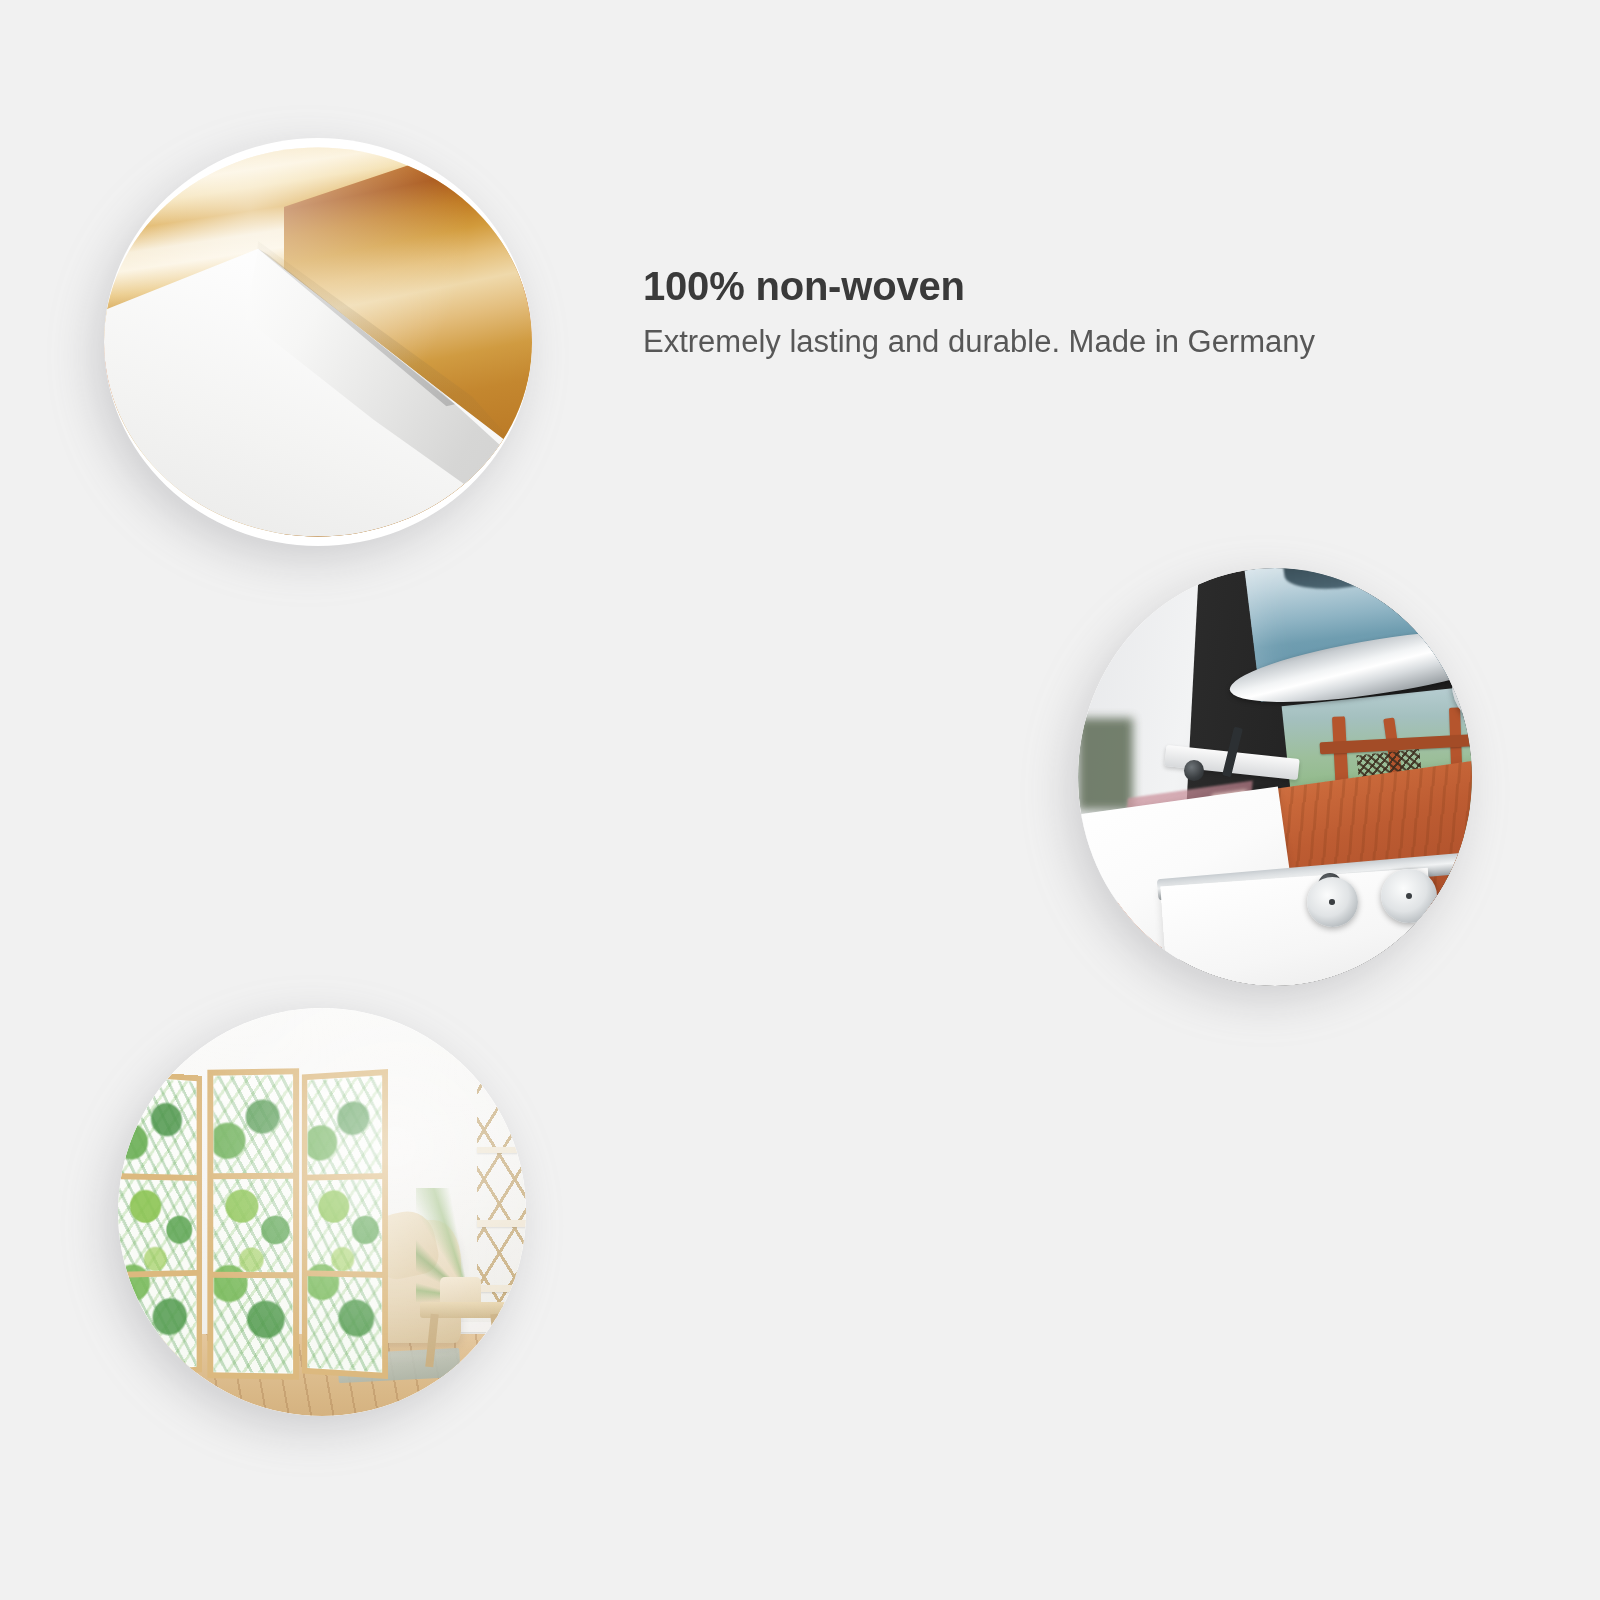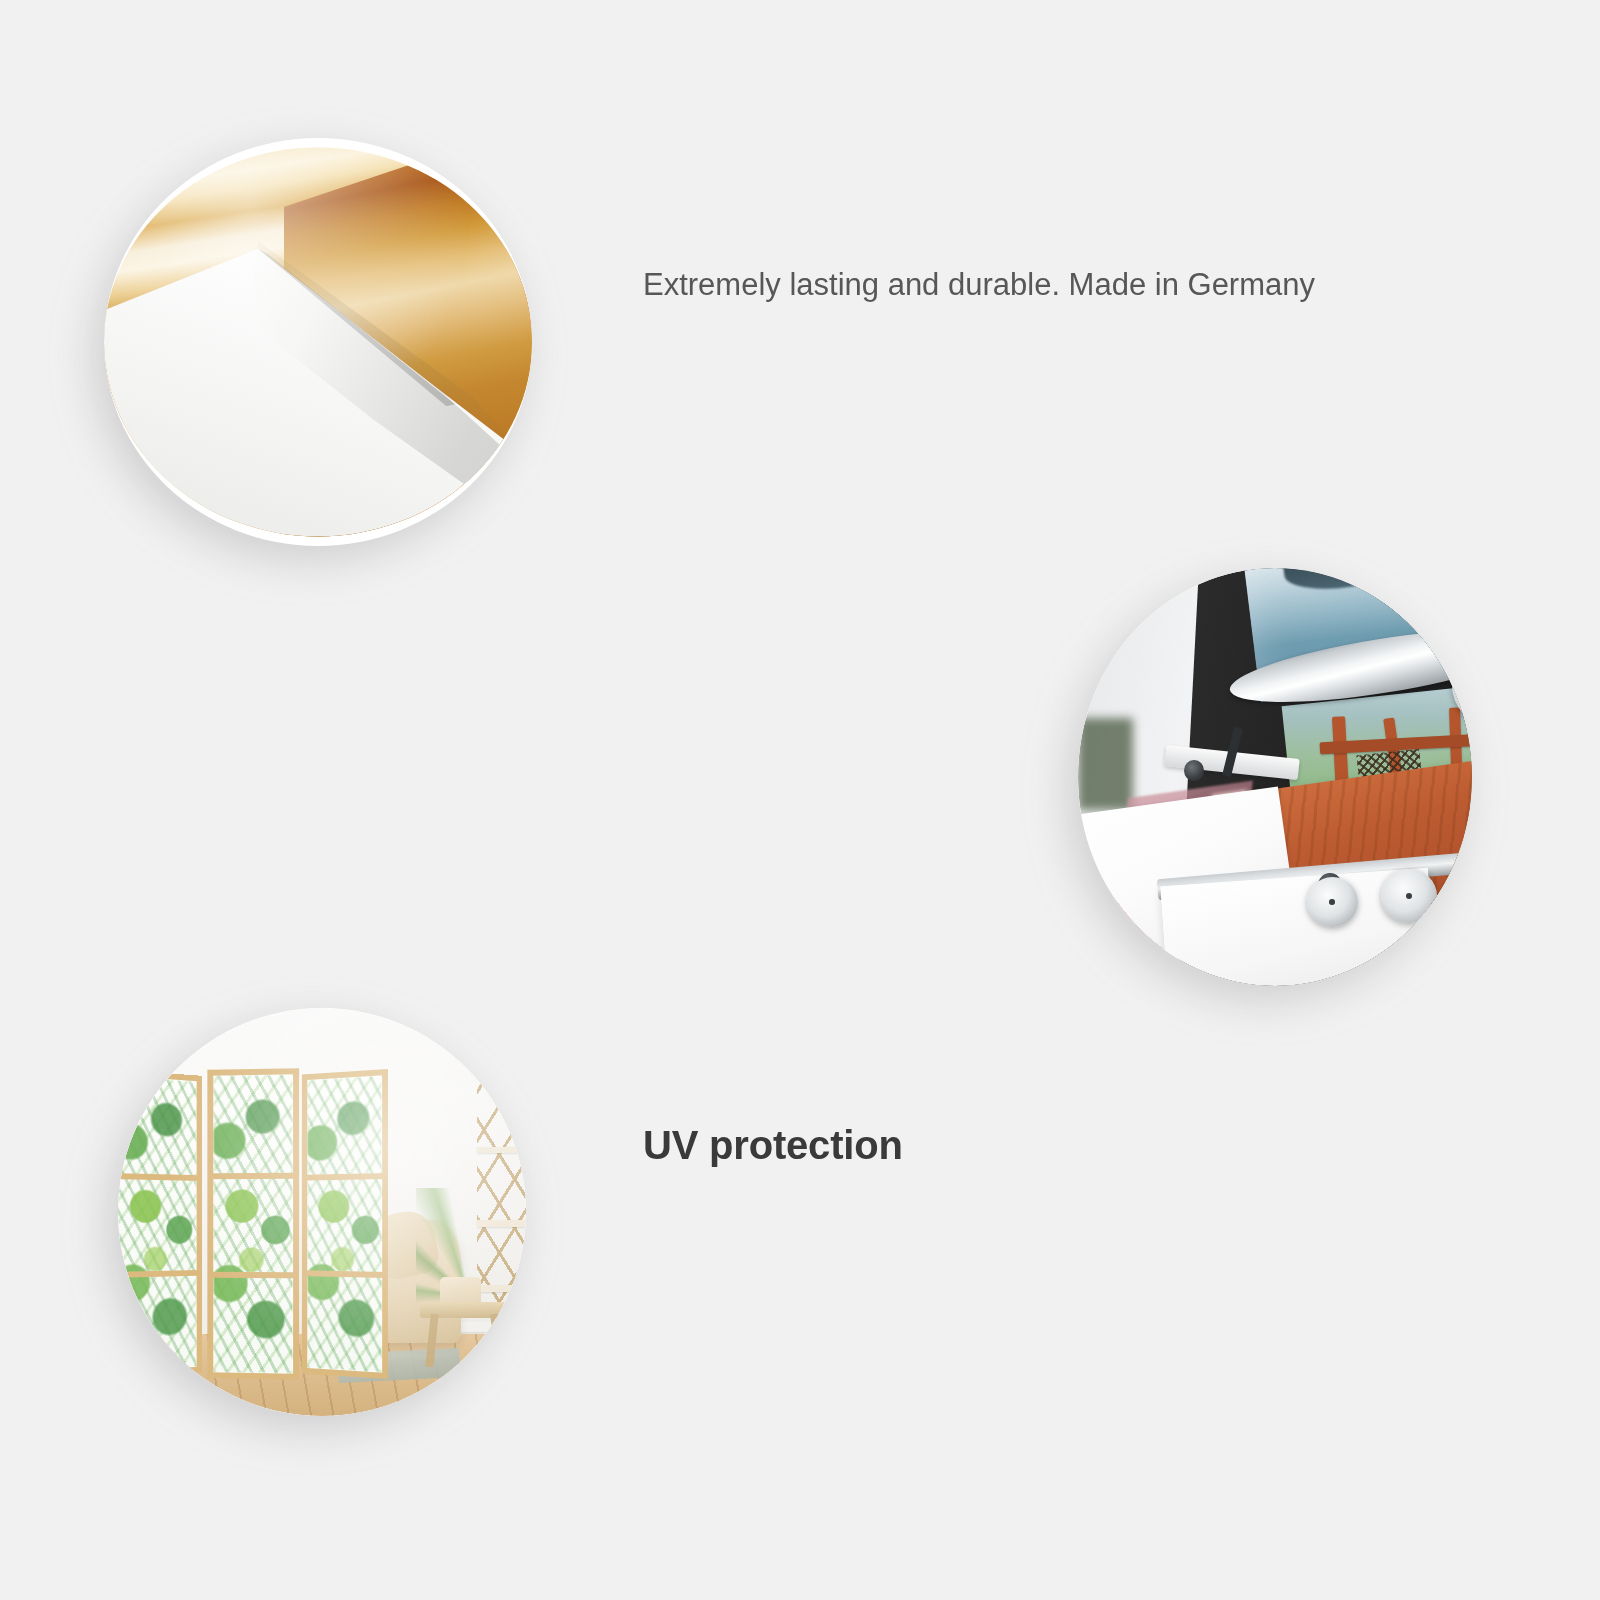--- a/index.html
+++ b/index.html
@@ -416,23 +416,23 @@
       <div class="layer r-screen">
         <div class="panel p1"></div>
         <div class="panel p2"></div>
         <div class="panel p3"></div>
       </div>
       <div class="layer r-glow"></div>
     </div>
   </div>
 
   <div class="tblock" id="t1">
+    <h2>100% non-woven</h2>
     <p>Extremely lasting and durable. Made in Germany</p>
   </div>
 
   <div class="tblock" id="t2">
   </div>
 
   <div class="tblock" id="t3">
-    <h2>UV protection</h2>
   </div>
 
 </div>
 
 </body></html>

